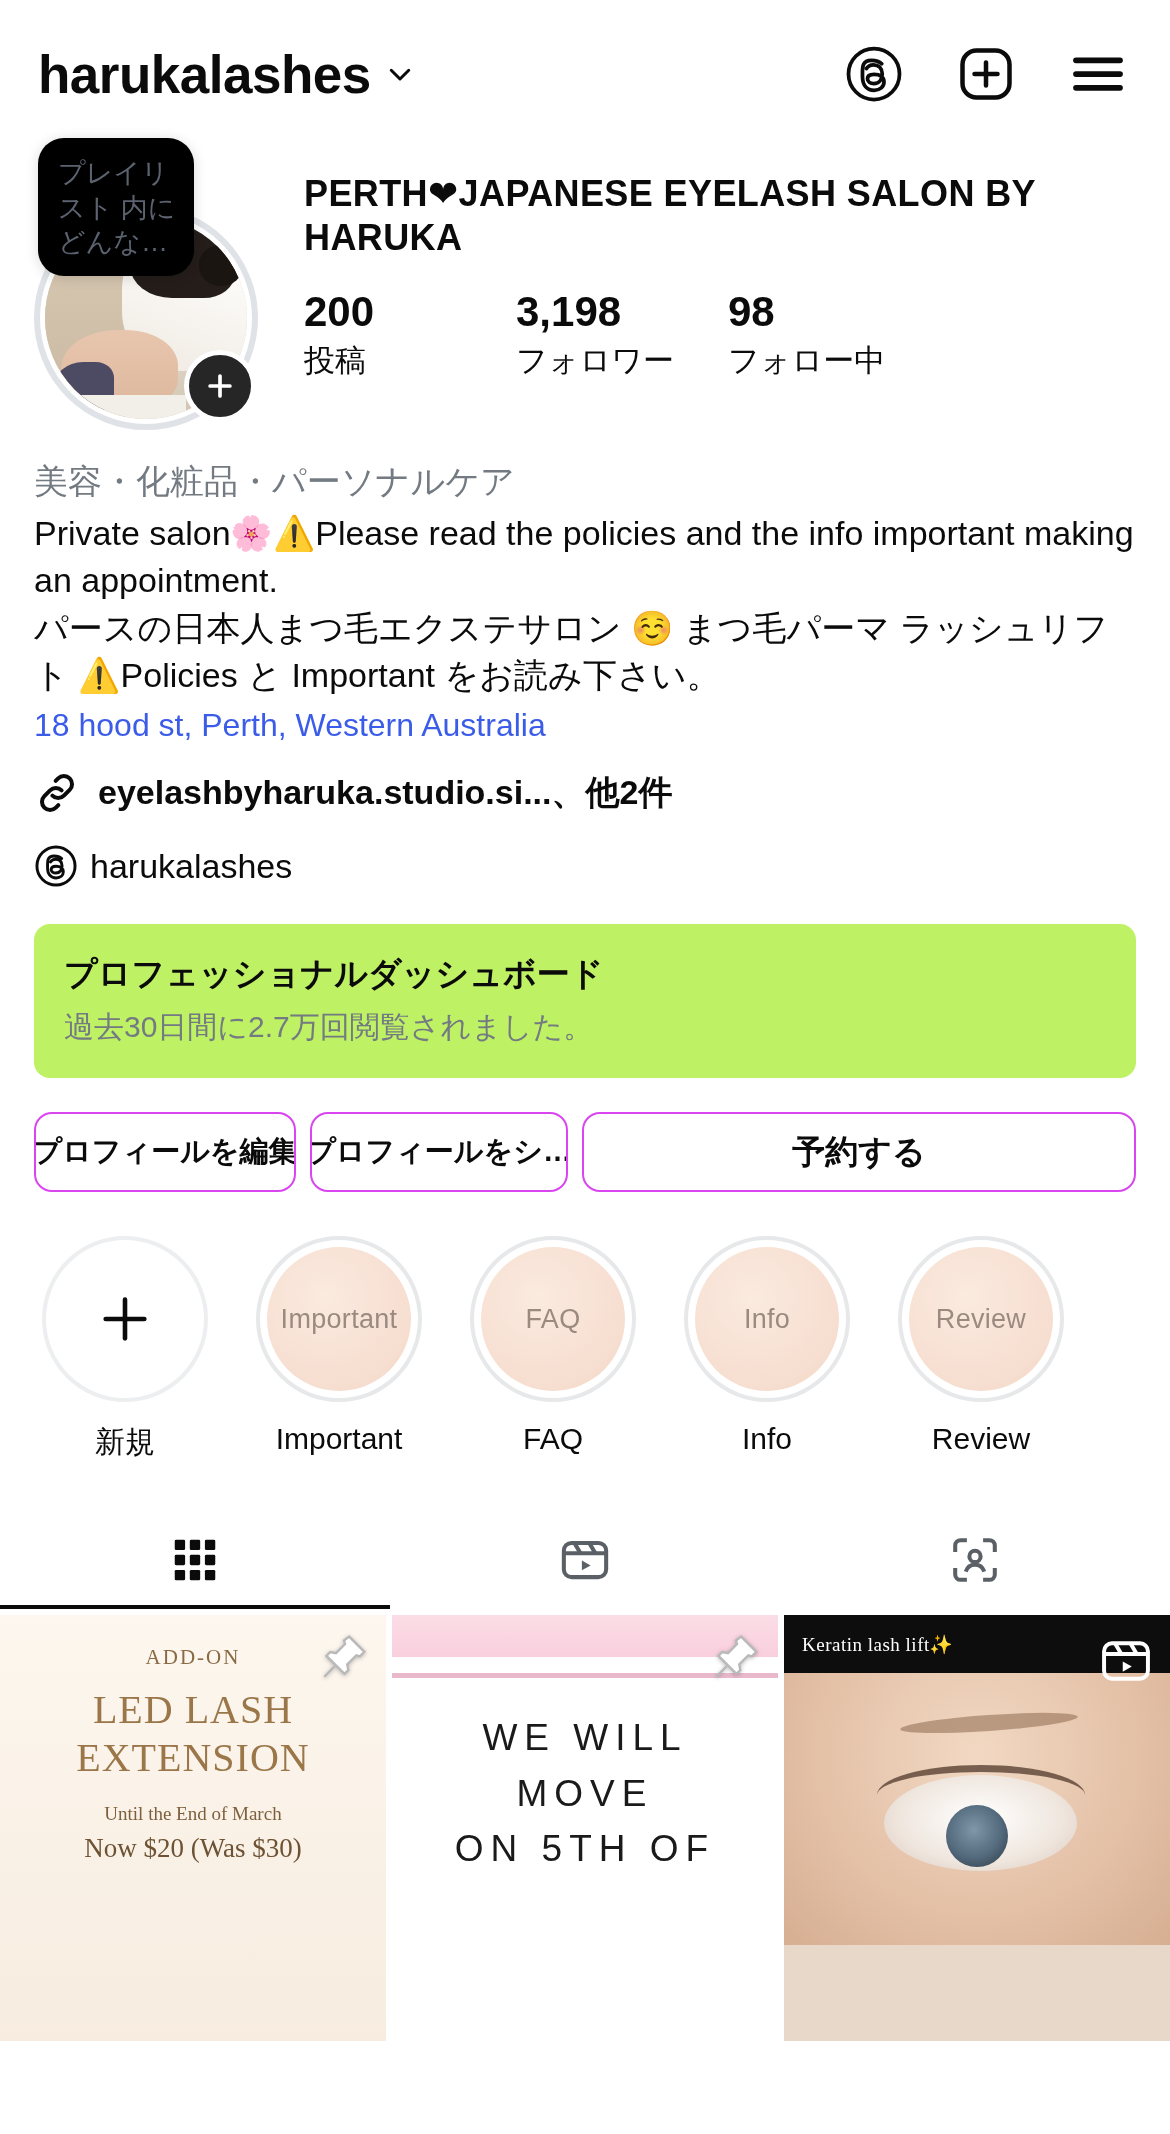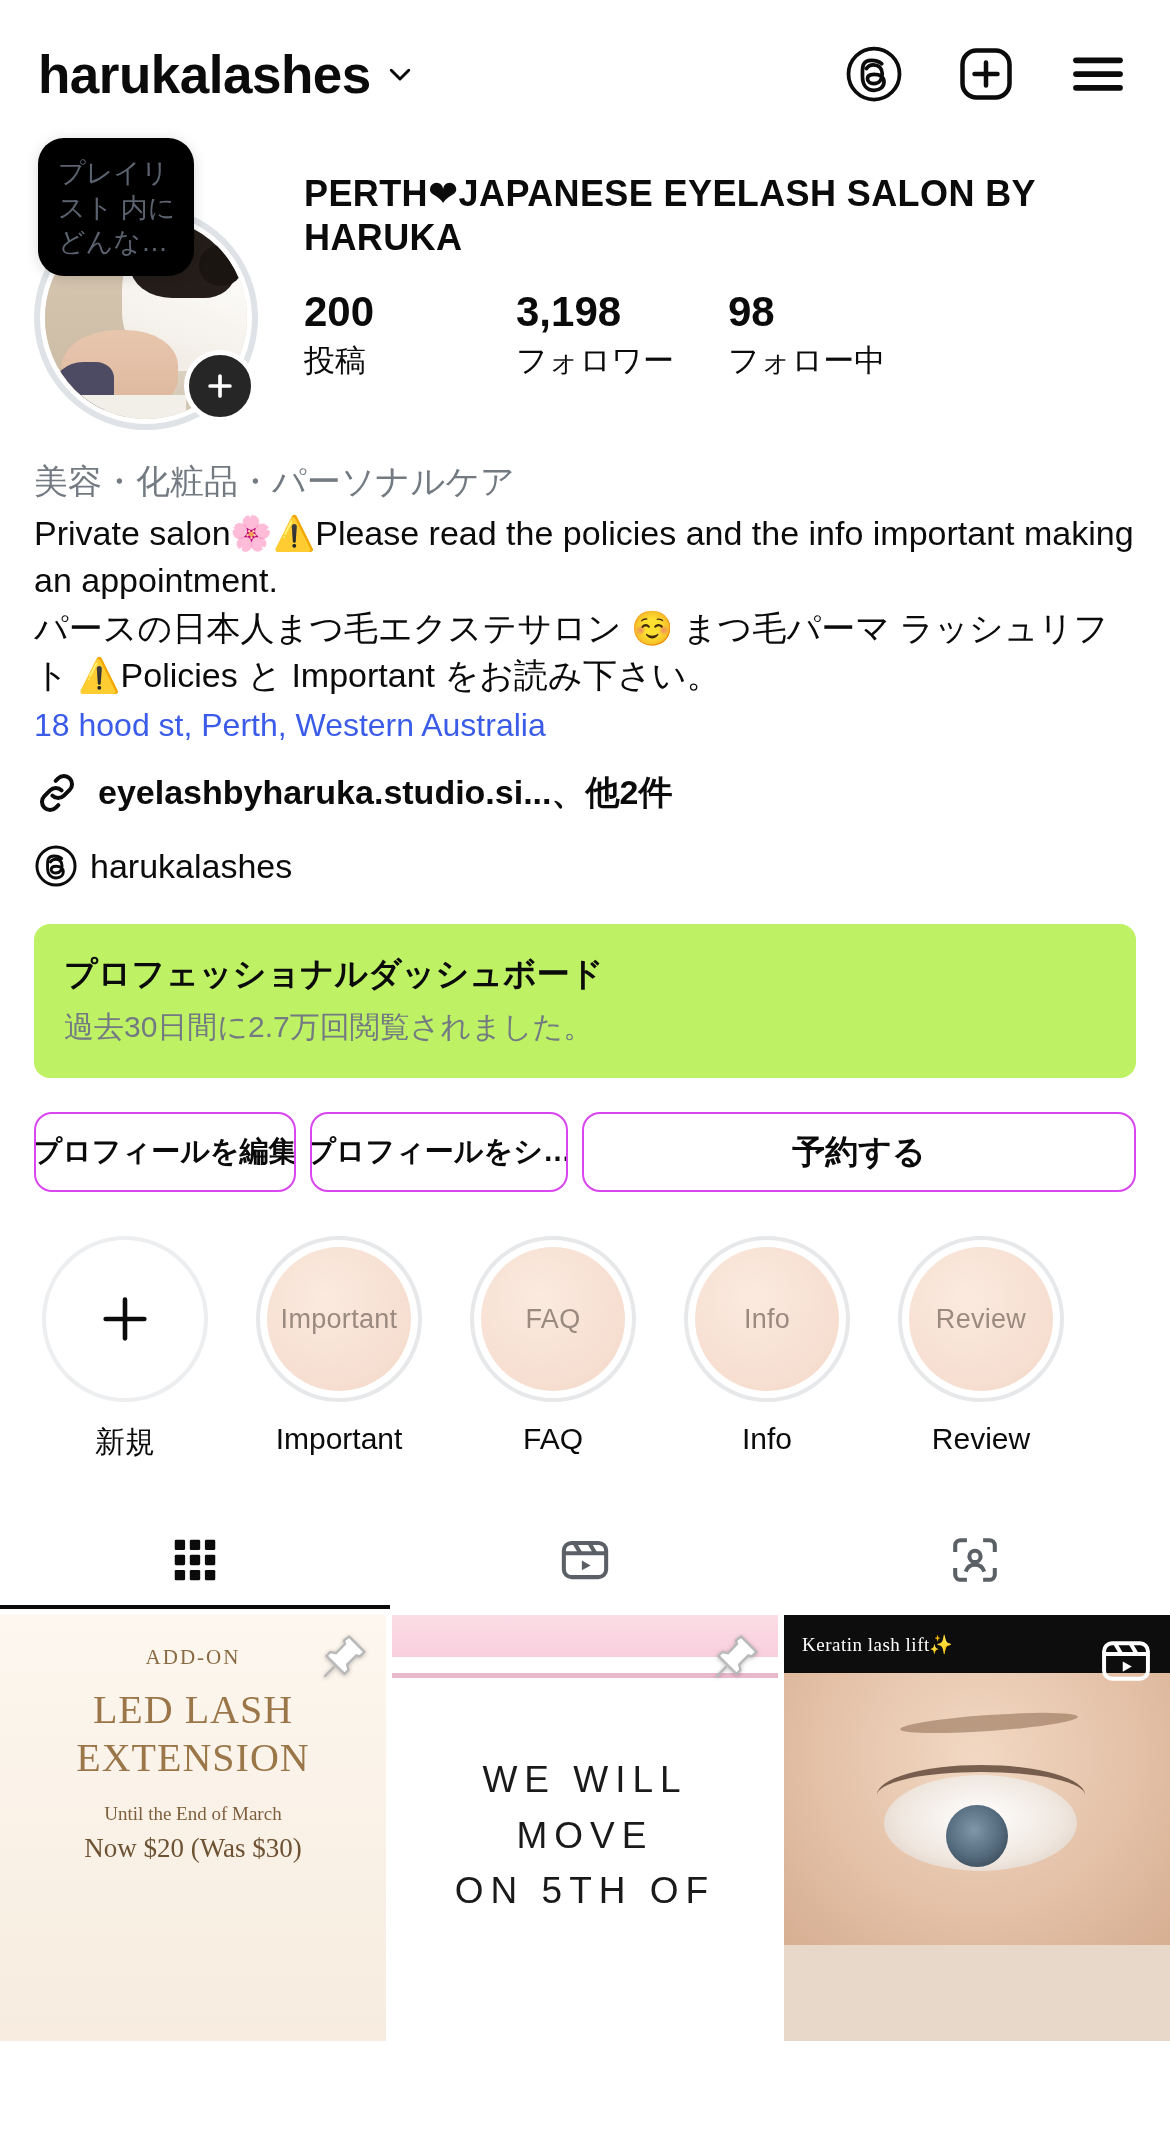--- a/index.html
+++ b/index.html
@@ -182,21 +182,21 @@
   .c1-title {
     font-size: 40px; font-family:"Liberation Serif", serif; letter-spacing: 1px;
     line-height: 1.18; margin-top: 16px; color:#9a7649;
   }
   .c1-until { font-size: 19px; font-family:"Liberation Serif", serif; margin-top: 22px; color:#7d5f3d;}
   .c1-now { font-size: 27px; font-family:"Liberation Serif", serif; margin-top: 8px; color:#6d5233; }
 
   .c2-top { height: 42px; background: linear-gradient(180deg,#fbdde6,#f9cfdd); }
   .c2-line { height: 5px; background:#e9b9cb; margin-top: 16px; }
   .c2-text {
-    text-align:center; margin-top: 74px; font-size: 37px; letter-spacing: 7px;
+    text-align:center; margin-top: 32px; font-size: 37px; letter-spacing: 7px;
     line-height: 1.5; color:#1a1a1a; font-weight: 400;
   }
 
   .c3-banner {
     position:absolute; left:0; top:0; width:100%; height: 58px; background:#0d0d0d;
     color:#fff; display:flex; align-items:center; padding-left: 18px;
     font-family:"Liberation Serif", serif; font-size: 19px; letter-spacing: 0.5px;
   }
   .c3-skin {
     position:absolute; left:0; top:58px; width:100%; height: 272px;

